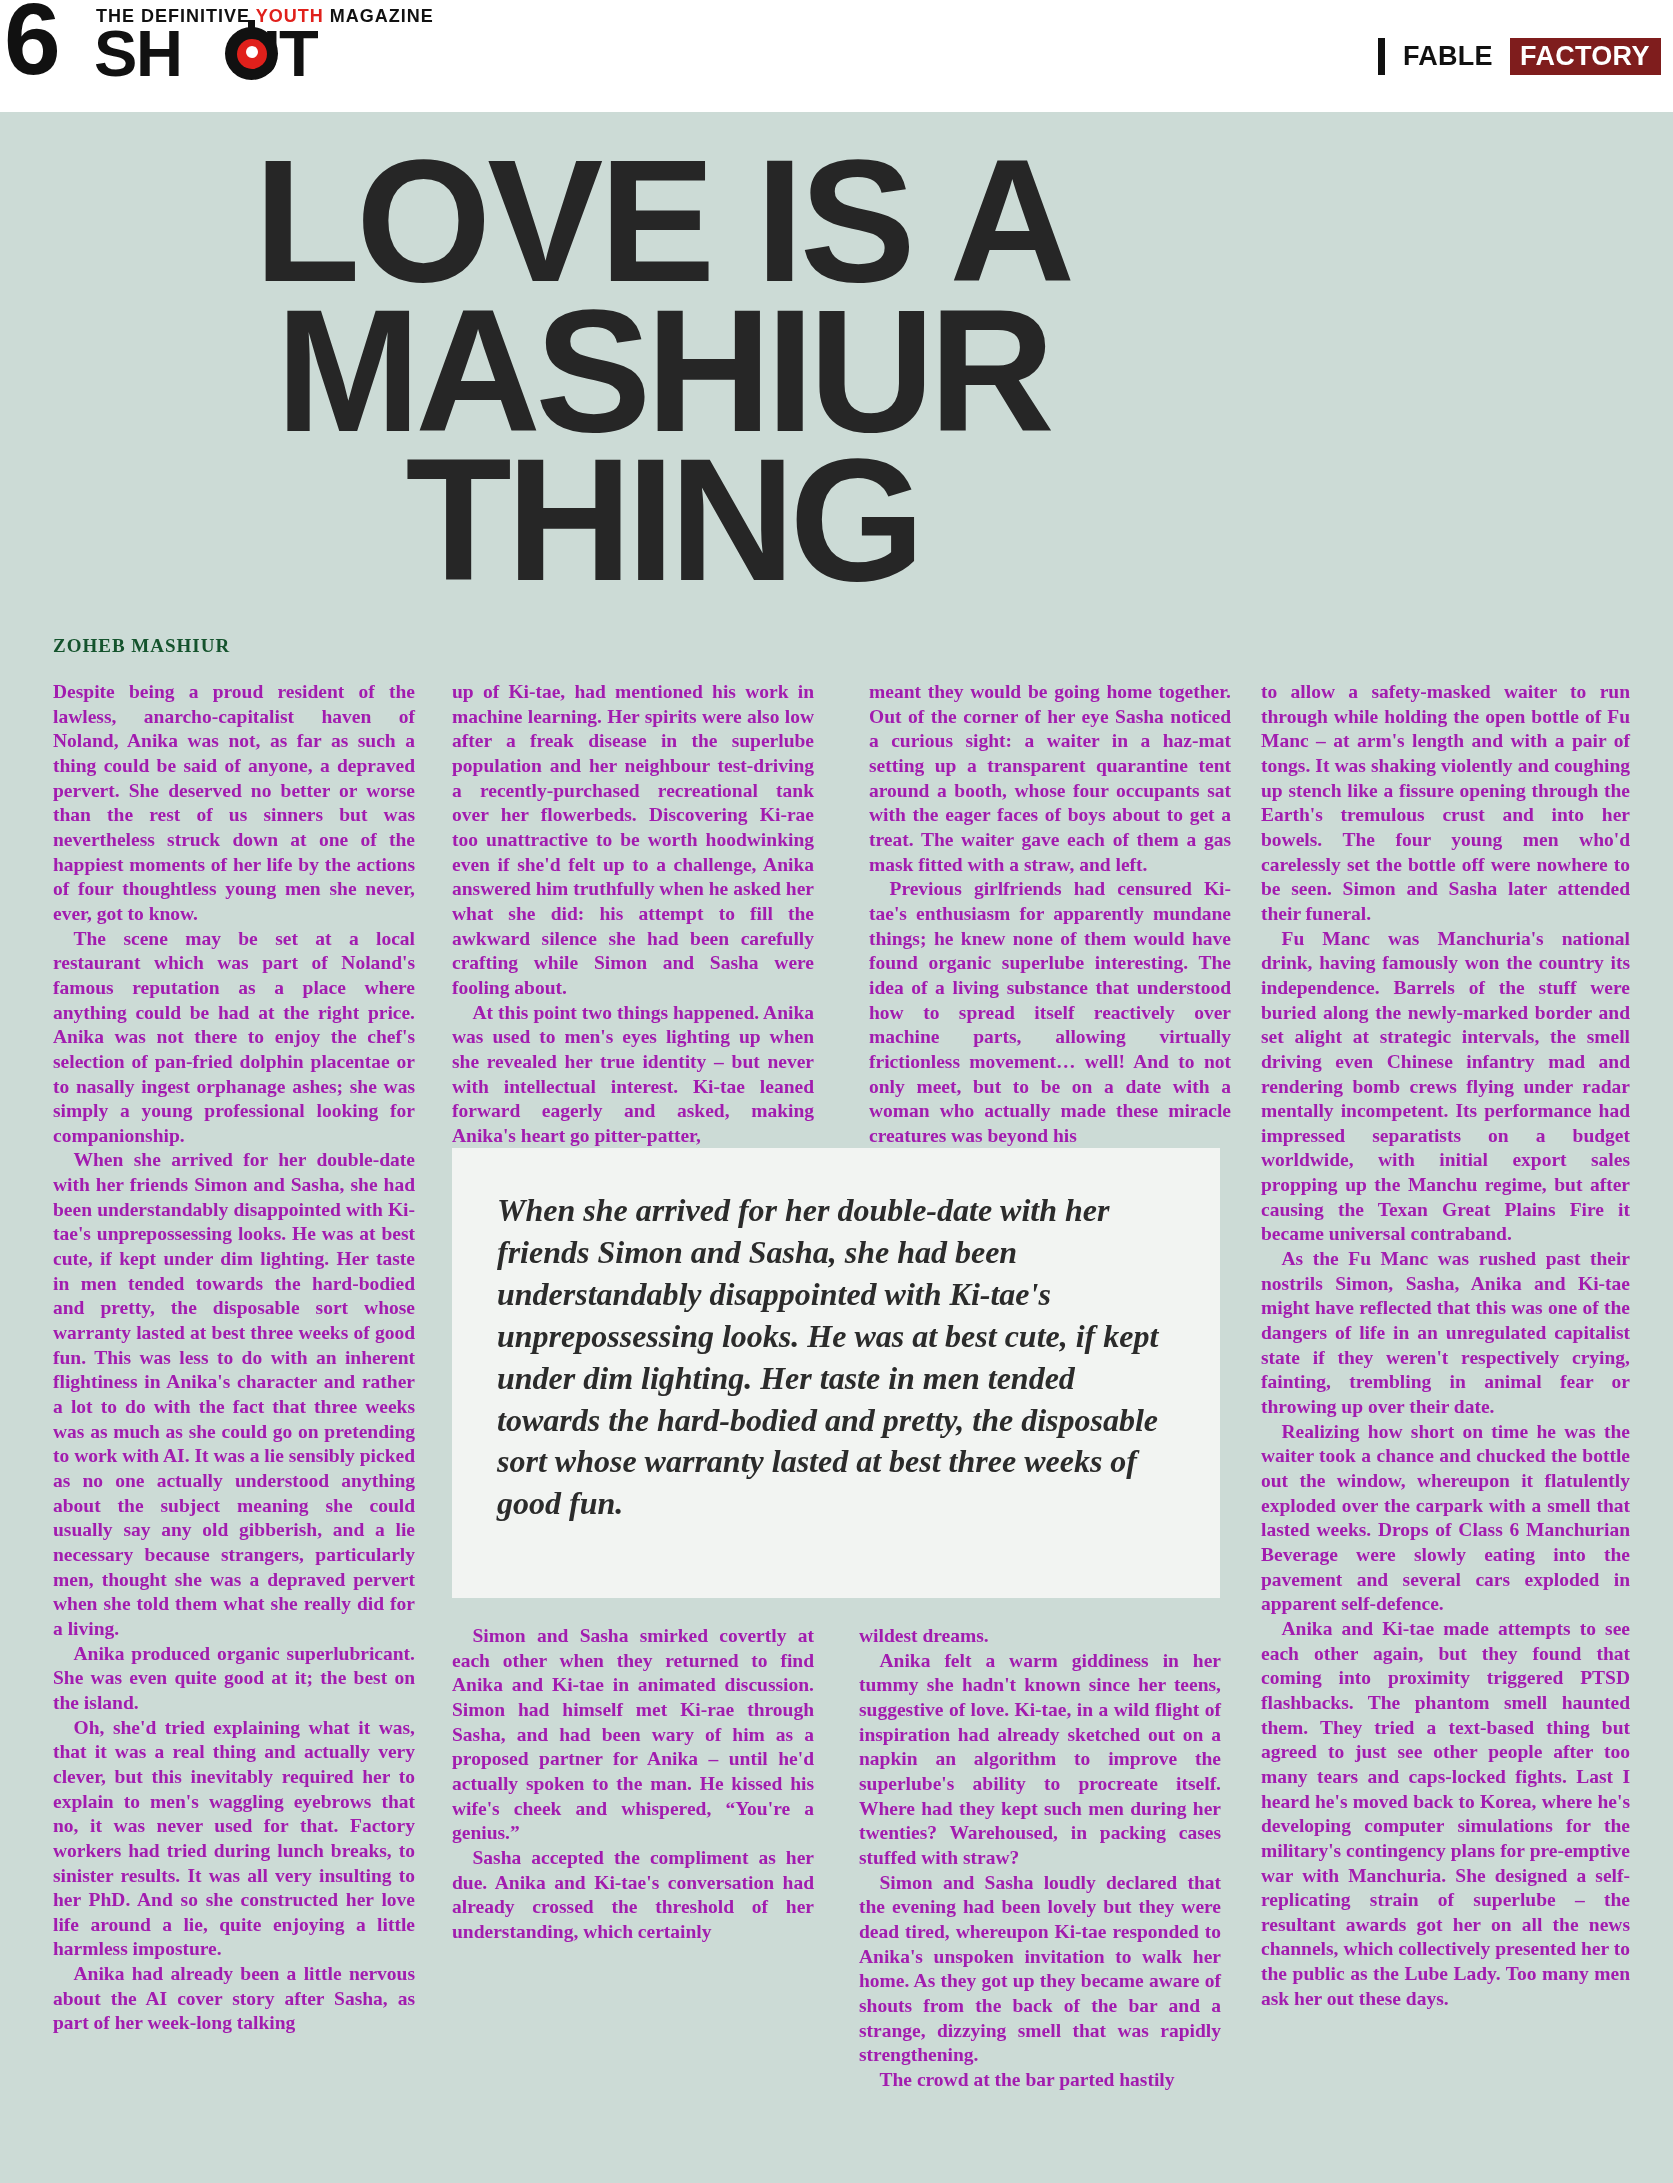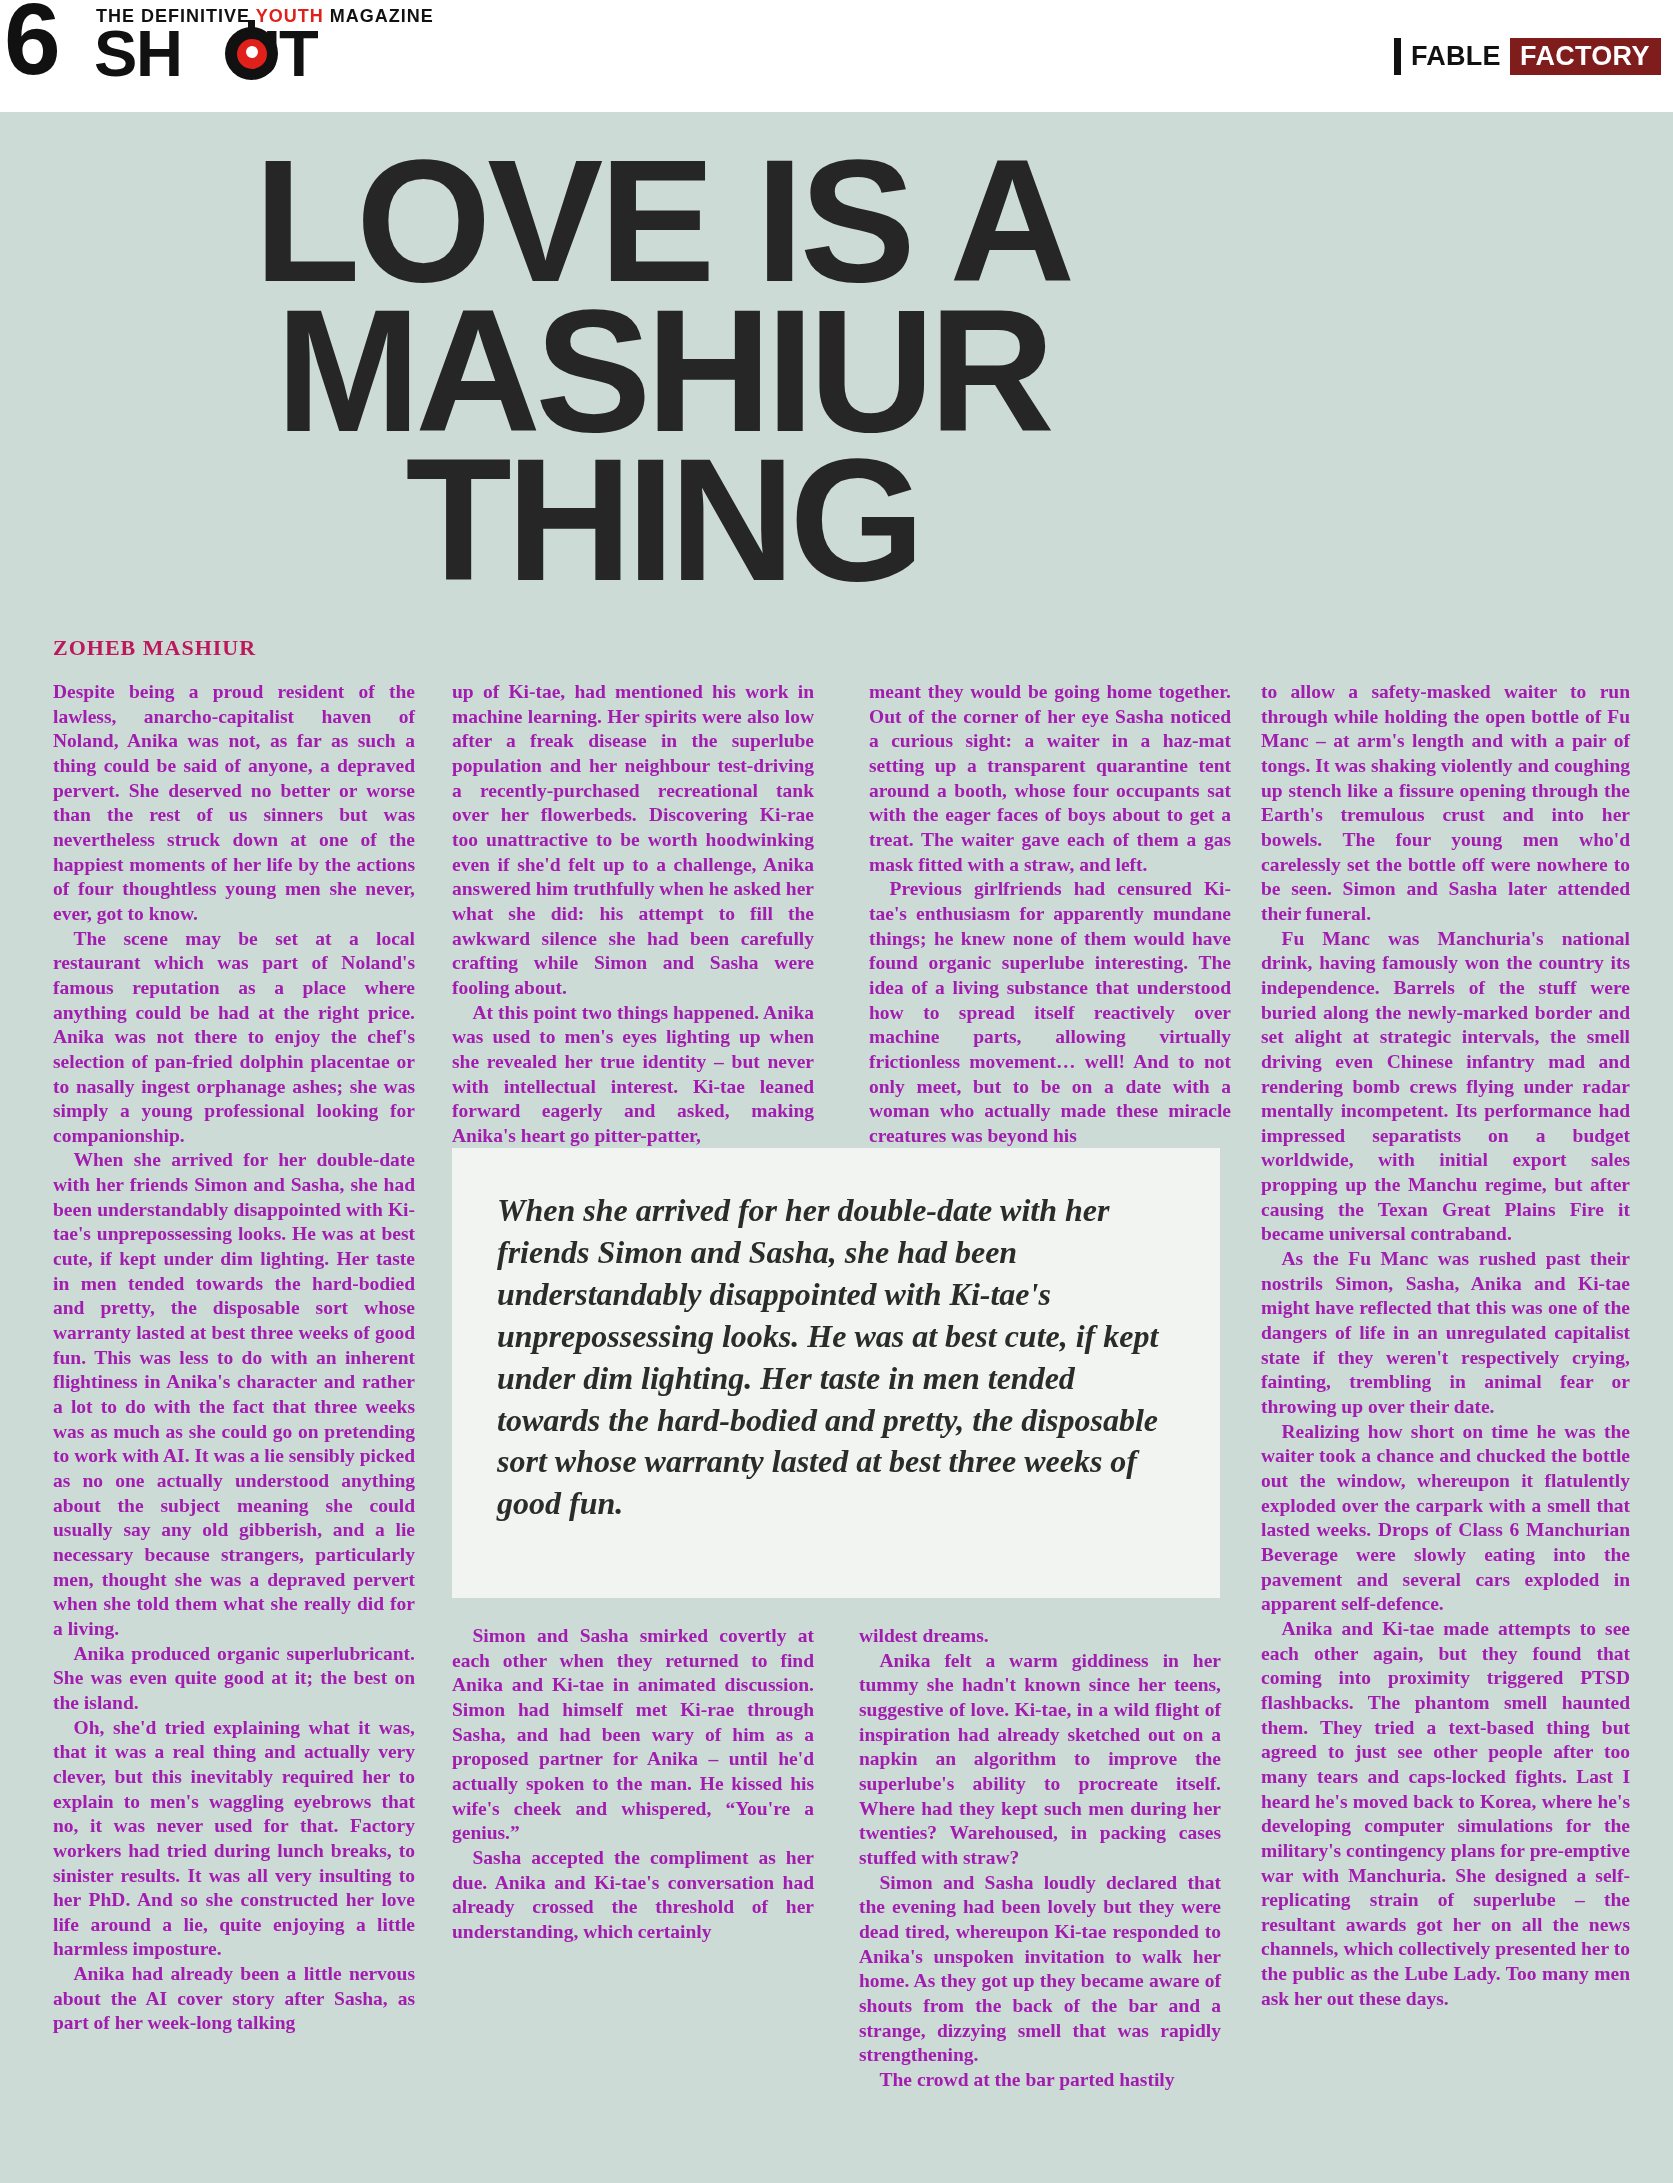--- a/index.html
+++ b/index.html
@@ -100,20 +100,21 @@
     background: #111111;
   }
 
   .section-tag {
     position: absolute;
     right: 12.3px;
     top: 38px;
     display: flex;
     align-items: stretch;
     height: 37px;
+    gap: 8px;
   }
   .section-tag .bar {
     width: 7.5px;
     background: #111111;
     margin-right: 9.6px;
   }
   .section-tag .fable {
     font-family: "Liberation Sans", sans-serif;
     font-weight: 700;
     font-size: 27px;
@@ -159,23 +160,23 @@
   .headline .l1 { font-size: 174px; display: block; }
   .headline .l2 { font-size: 174px; display: block; letter-spacing: -5.5px; }
 
   
   .byline {
     position: absolute;
     left: 53px;
     top: 635px;
     font-family: "Liberation Serif", serif;
     font-weight: 700;
-    font-size: 22px;
+    font-size: 19px;
     letter-spacing: 1px;
-    color: #be185d;
+    color: #14532d;
   }
   .col {
     position: absolute;
     top: 680px;
     width: 362px;
     font-family: "Liberation Serif", serif;
     font-size: 19.5px;
     line-height: 1.265;
     color: #a21caf;
     text-align: justify;

